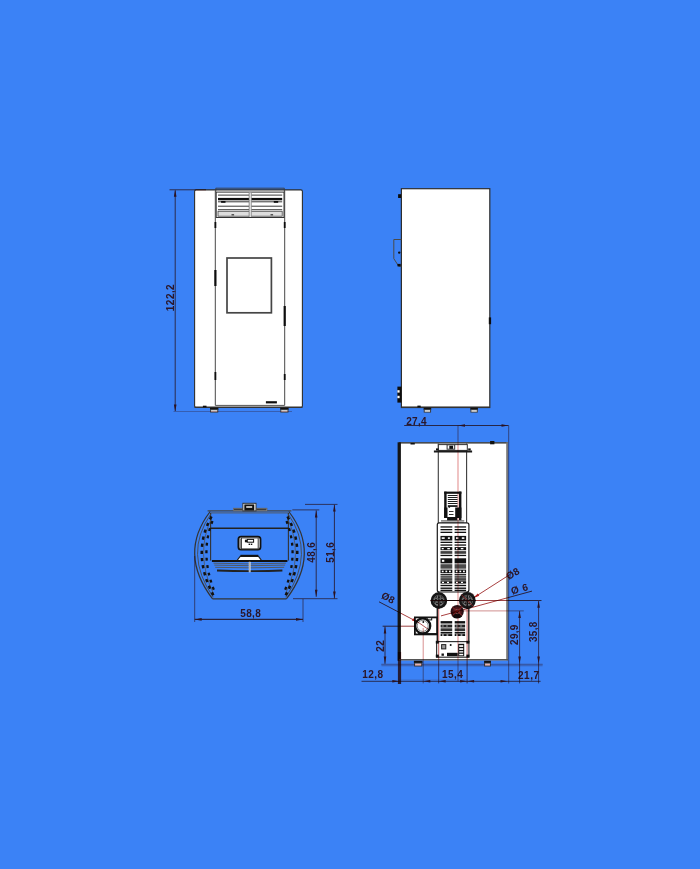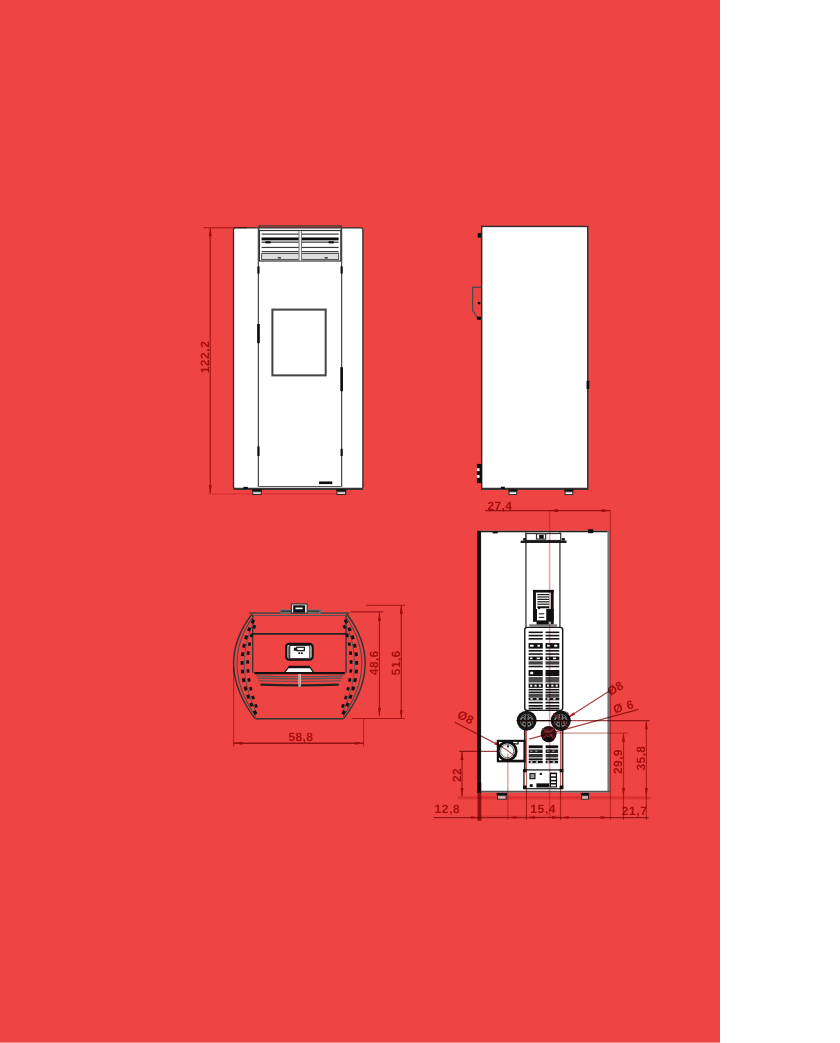--- a/index.html
+++ b/index.html
@@ -1,16 +1,16 @@
 <!DOCTYPE html>
 <html><head>
 <meta charset="utf-8">
 <style>
 html,body{margin:0;padding:0;background:#ffffff;}
-#page{position:relative;width:600px;height:869px;background:#ef4444;overflow:hidden;}
+#page{position:relative;width:700px;height:869px;background:#3b82f6;overflow:hidden;}
 svg{position:absolute;left:0;top:0;}
 text{font-family:"Liberation Sans",sans-serif;fill:#b32d2d;font-weight:bold;}
 </style>
 </head>
 <body>
 <div id="page">
 <svg width="700" height="869" viewBox="0 0 700 869">
 
 <g stroke-linecap="butt" fill="none">
 <rect x="194.6" y="189.9" width="107.8" height="217.6" rx="1.5" stroke="#2e2e2e" stroke-width="1.1" fill="#ffffff"></rect>

